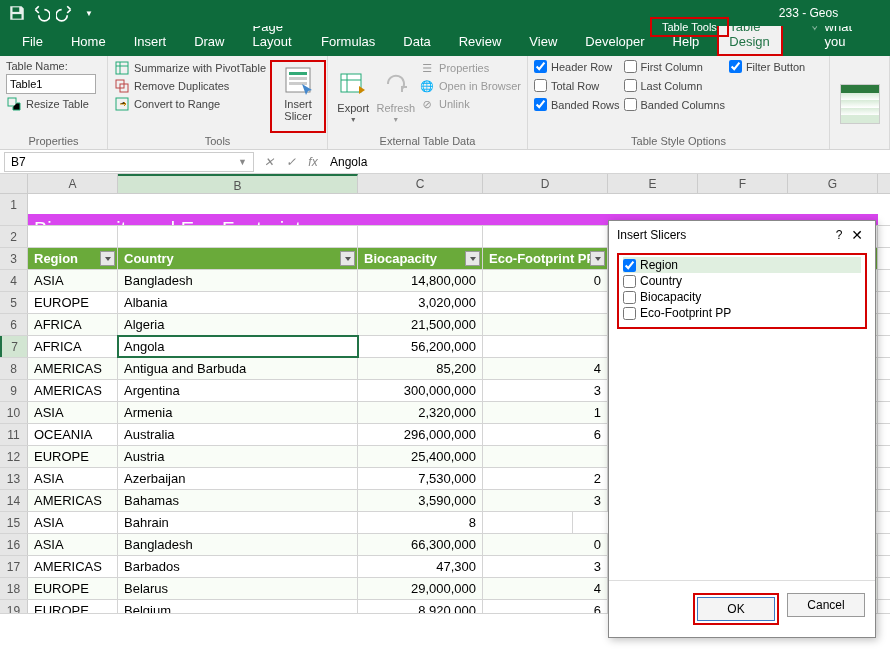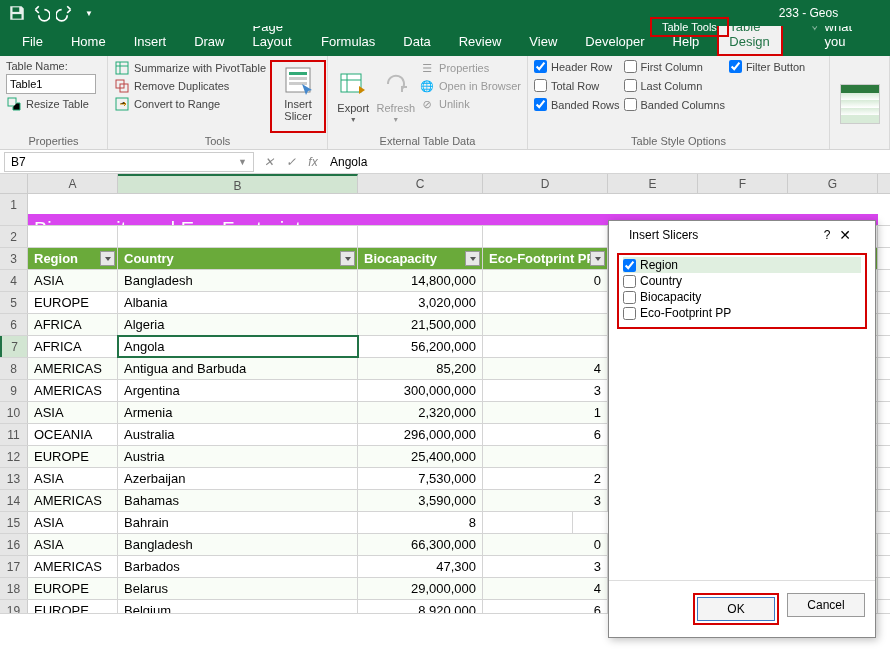--- a/index.html
+++ b/index.html
@@ -64,21 +64,21 @@
   .row.data:nth-child(even) .cell { background: #f9fdf7; }
   .cell.num { text-align: right; }
   .selcell { outline: 2px solid #217346; outline-offset: -1px; }
   
   
   .cA { width: 90px; } .cB { width: 240px; } .cC { width: 125px; } .cD { width: 125px; }
   .cE { width: 90px; } .cF { width: 90px; } .cG { width: 90px; }
   
   
   .dialog { position: absolute; left: 608px; top: 220px; width: 268px; height: 418px; background: #fff; border: 1px solid #888; box-shadow: 2px 2px 8px rgba(0,0,0,0.25); font-size: 12px; display: flex; flex-direction: column; }
-  .dlg-title { display: flex; align-items: center; padding: 6px 20px; font-size: 12px; }
+  .dlg-title { display: flex; align-items: center; padding: 6px 8px; font-size: 12px; }
   .dlg-title .t { flex: 1; }
   .dlg-title .q { width: 16px; text-align: center; }
   .dlg-title .x { width: 20px; text-align: center; font-size: 14px; }
   .dlg-body { flex: 1; padding: 4px 8px; }
   .opt-box { border: 2px solid #d40000; padding: 2px 4px 6px; }
   .opt { display: flex; align-items: center; gap: 4px; padding: 1px 0; }
   .opt.sel { background: #e0efe0; }
   .opt input { width: 13px; height: 13px; }
   .dlg-foot { display: flex; justify-content: flex-end; gap: 8px; padding: 12px 10px; border-top: 1px solid #ddd; }
   .dlg-btn { width: 78px; height: 24px; border: 1px solid #999; background: #f4f4f4; font-size: 12px; }

